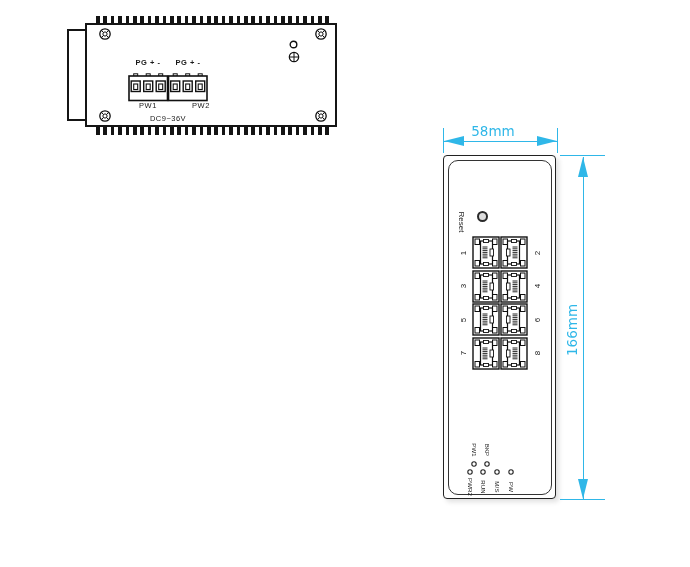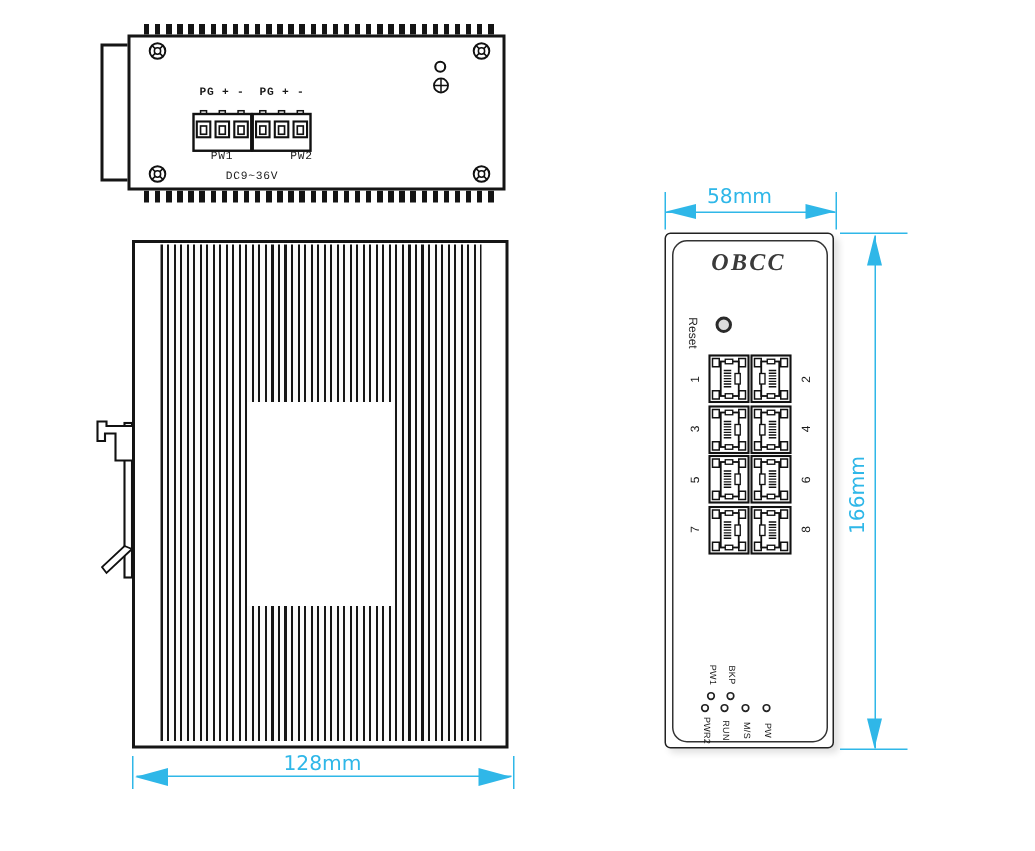--- a/index.html
+++ b/index.html
@@ -12,21 +12,21 @@
   .vm90{transform:rotate(-90deg);}
   .dim-text{color:var(--dim);font-family:"DejaVu Sans", sans-serif;font-size:13.5px;}
   .dim-line{background:var(--dim);}
   .arr{width:0;height:0;position:absolute;}
   .arr-left{border-top:5.5px solid transparent;border-bottom:5.5px solid transparent;border-right:20px solid var(--dim);}
   .arr-right{border-top:5.5px solid transparent;border-bottom:5.5px solid transparent;border-left:20px solid var(--dim);}
   .arr-up{border-left:5.5px solid transparent;border-right:5.5px solid transparent;border-bottom:20px solid var(--dim);}
   .arr-down{border-left:5.5px solid transparent;border-right:5.5px solid transparent;border-top:20px solid var(--dim);}
   .teeth{background:repeating-linear-gradient(90deg,#141414 0 3.6px,transparent 3.6px 7.4px);}
   .fins{background:repeating-linear-gradient(90deg,#161616 0 1.4px,#fbfbfb 1.4px 4.35px);}
-  .tiny{font-size:7.5px;letter-spacing:0.5px;font-family:Liberation Mono, monospace;}
+  .tiny{font-size:7.5px;letter-spacing:0.5px;}
   .micro{font-size:6px;letter-spacing:0.2px;}
 </style>
 </head>
 <body>
 
 <div class="canvas">
 
   <div class="abs" style="left:0;top:0;width:360px;height:150px;">
     <div class="abs teeth" style="left:96px;top:16px;width:236px;height:8px;"></div>
     <div class="abs teeth" style="left:96px;top:127px;width:236px;height:8px;"></div>
@@ -88,44 +88,25 @@
           <rect x="57.7" y="11" width="4" height="5.5" stroke-width="1.1"></rect>
           <rect x="70.2" y="11" width="4" height="5.5" stroke-width="1.1"></rect>
       </g>
     </svg>
 
     <div class="lbl tiny" style="left:133px;top:100px;width:30px;height:10px;">PW1</div>
     <div class="lbl tiny" style="left:186px;top:100px;width:30px;height:10px;">PW2</div>
     <div class="lbl tiny" style="left:138px;top:113px;width:60px;height:10px;">DC9~36V</div>
   </div>
 
-  <div class="abs" style="left:0;top:150px;width:360px;height:390px;">
-    <div class="abs" style="left:88px;top:10px;width:247px;height:335px;border:2.5px solid #151515;background:#fff;"></div>
-    <div class="abs fins" style="left:107px;top:13px;width:214px;height:331px;"></div>
-    <div class="abs" style="left:165px;top:118px;width:97px;height:136px;background:#fff;"></div>
-
-    <svg class="abs" style="left:62px;top:128px;" width="30" height="112" viewBox="0 0 30 112">
-      <rect x="21" y="4" width="5" height="103" fill="#fff" stroke="#111" stroke-width="1.4"></rect>
-      <path d="M26 6 H9 V3 H3 V16 H8 V11 H15 V29 H26" fill="#fff" stroke="#111" stroke-width="1.4"></path>
-      <path d="M26 88 L9 104 L6 100 L21 86 Z" fill="#fff" stroke="#111" stroke-width="1.2"></path>
-    </svg>
-
-    <div class="abs dim-line" style="left:88px;top:354px;width:1px;height:22px;"></div>
-    <div class="abs dim-line" style="left:342px;top:354px;width:1px;height:22px;"></div>
-    <div class="abs dim-line" style="left:91px;top:367px;width:250px;height:1px;"></div>
-    <div class="arr arr-left" style="left:90px;top:362px;border-right-width:22px;border-top-width:6px;border-bottom-width:6px;"></div>
-    <div class="arr arr-right" style="left:319px;top:362px;border-left-width:22px;border-top-width:6px;border-bottom-width:6px;"></div>
-    <div class="lbl dim-text" style="left:168px;top:351px;width:94px;height:15px;">128mm</div>
-  </div>
 
   <div class="abs" style="left:420px;top:100px;width:270px;height:440px;">
     <div class="abs" style="left:23px;top:55px;width:111px;height:342px;border:1.5px solid #222;border-radius:4px;background:#fff;box-shadow:3px 3px 5px rgba(0,0,0,0.12);"></div>
     <div class="abs" style="left:28px;top:60px;width:102px;height:333px;border:1.2px solid #333;border-radius:10px;background:#fff;"></div>
 
-    <div class="lbl" style="left:28px;top:66px;width:102px;height:20px;font-family:'Liberation Serif',serif;font-style:italic;font-weight:bold;font-size:16px;letter-spacing:1.5px;color:#3a3a3a;">OBCC</div>
 
     <div class="lbl v90" style="left:25px;top:116px;width:34px;height:12px;font-size:8px;color:#222;">Reset</div>
     <div class="abs" style="left:57px;top:111px;width:7px;height:7px;border:2.5px solid #2a2a2a;border-radius:50%;background:#dcdcdc;"></div>
 
     <div class="abs" id="ports-grid" style="left:52px;top:136px;width:56px;height:134px;">
         <svg width="28" height="33" viewBox="0 0 28 33" style="position: absolute; left: 0px; top: 0px;">
           <rect x="1" y="1" width="26" height="31" fill="#fff" stroke="#111" stroke-width="1.4"></rect>
           <rect x="3" y="3" width="4.5" height="5.5" fill="#fff" stroke="#111"></rect>
           <rect x="20.5" y="3" width="4.5" height="5.5" fill="#fff" stroke="#111"></rect>
           <rect x="3" y="24.5" width="4.5" height="5.5" fill="#fff" stroke="#111"></rect>

